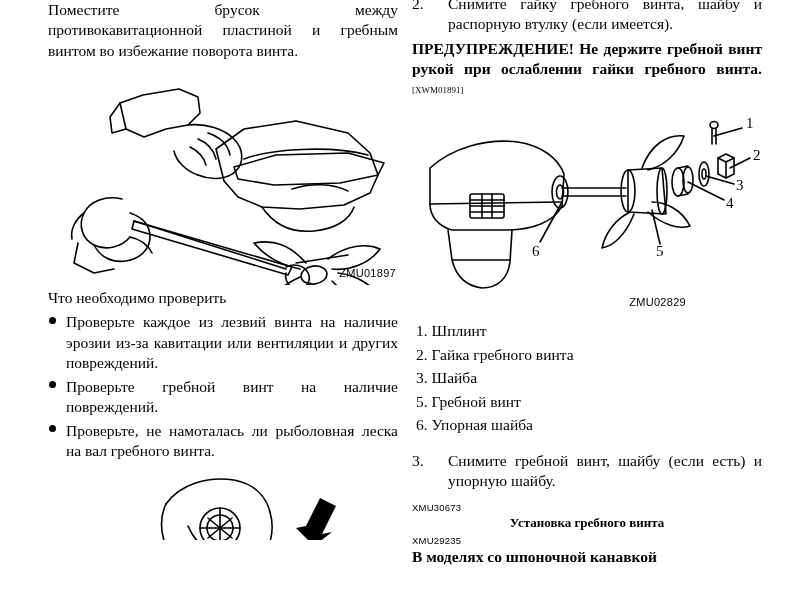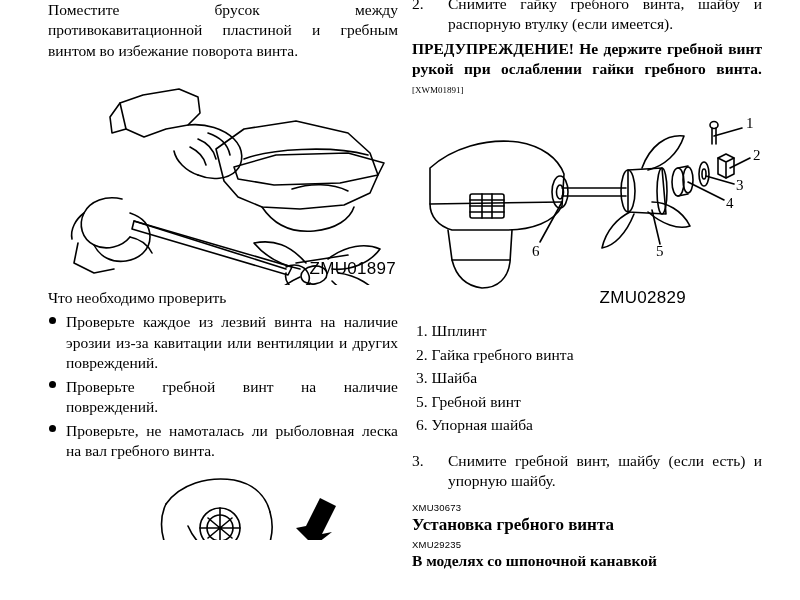--- a/index.html
+++ b/index.html
@@ -96,33 +96,34 @@
     padding-left: 36px;
   }
   .numbered-para .num {
     position: absolute;
     left: 0;
     top: 0;
   }
 
   .fig-code {
     font-family: "Liberation Sans", sans-serif;
-    font-size: 17px;
+    font-size: 11px;
     letter-spacing: 0.3px;
     margin-left: 7px;
   }
   .small-code {
     font-family: "Liberation Sans", sans-serif;
     font-size: 9.5px;
     letter-spacing: 0.2px;
   }
   .section-title {
     font-weight: bold;
-    font-size: 17px;
+    font-size: 13px;
     margin: 2px 0 0 0;
+    text-align: center;
   }
   .subsection {
     font-weight: bold;
     font-size: 15.5px;
     margin: 0;
   }
   svg { display: block; }
 
   .fig {
     position: relative;

